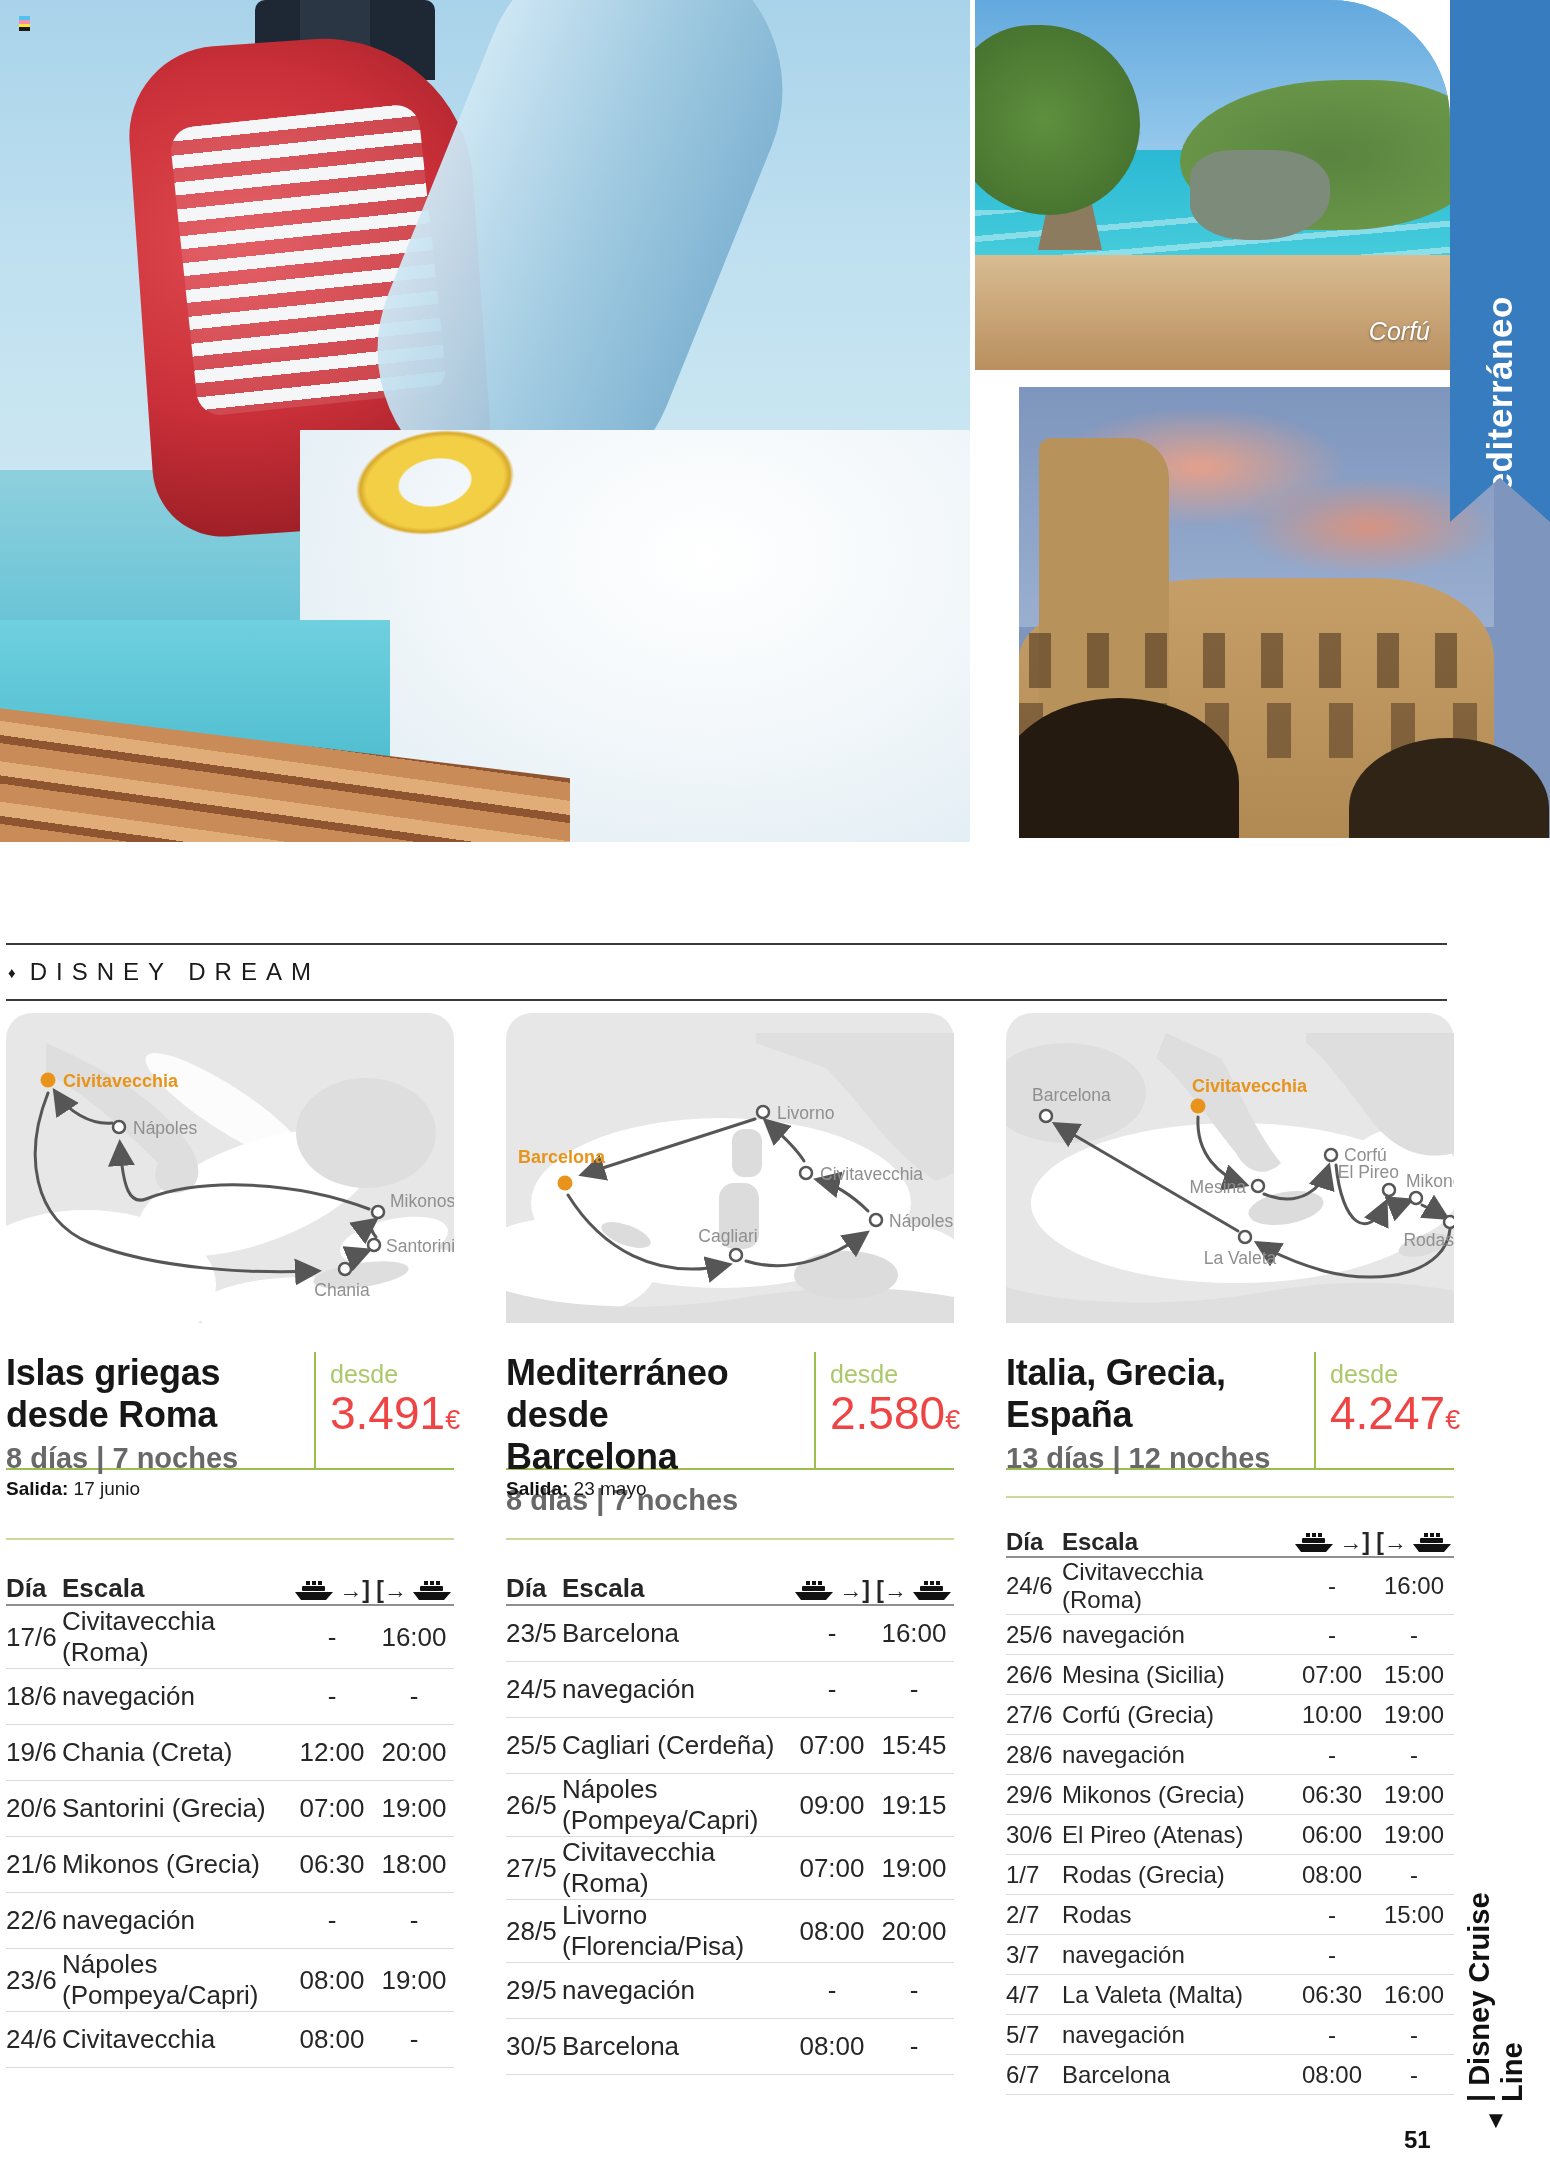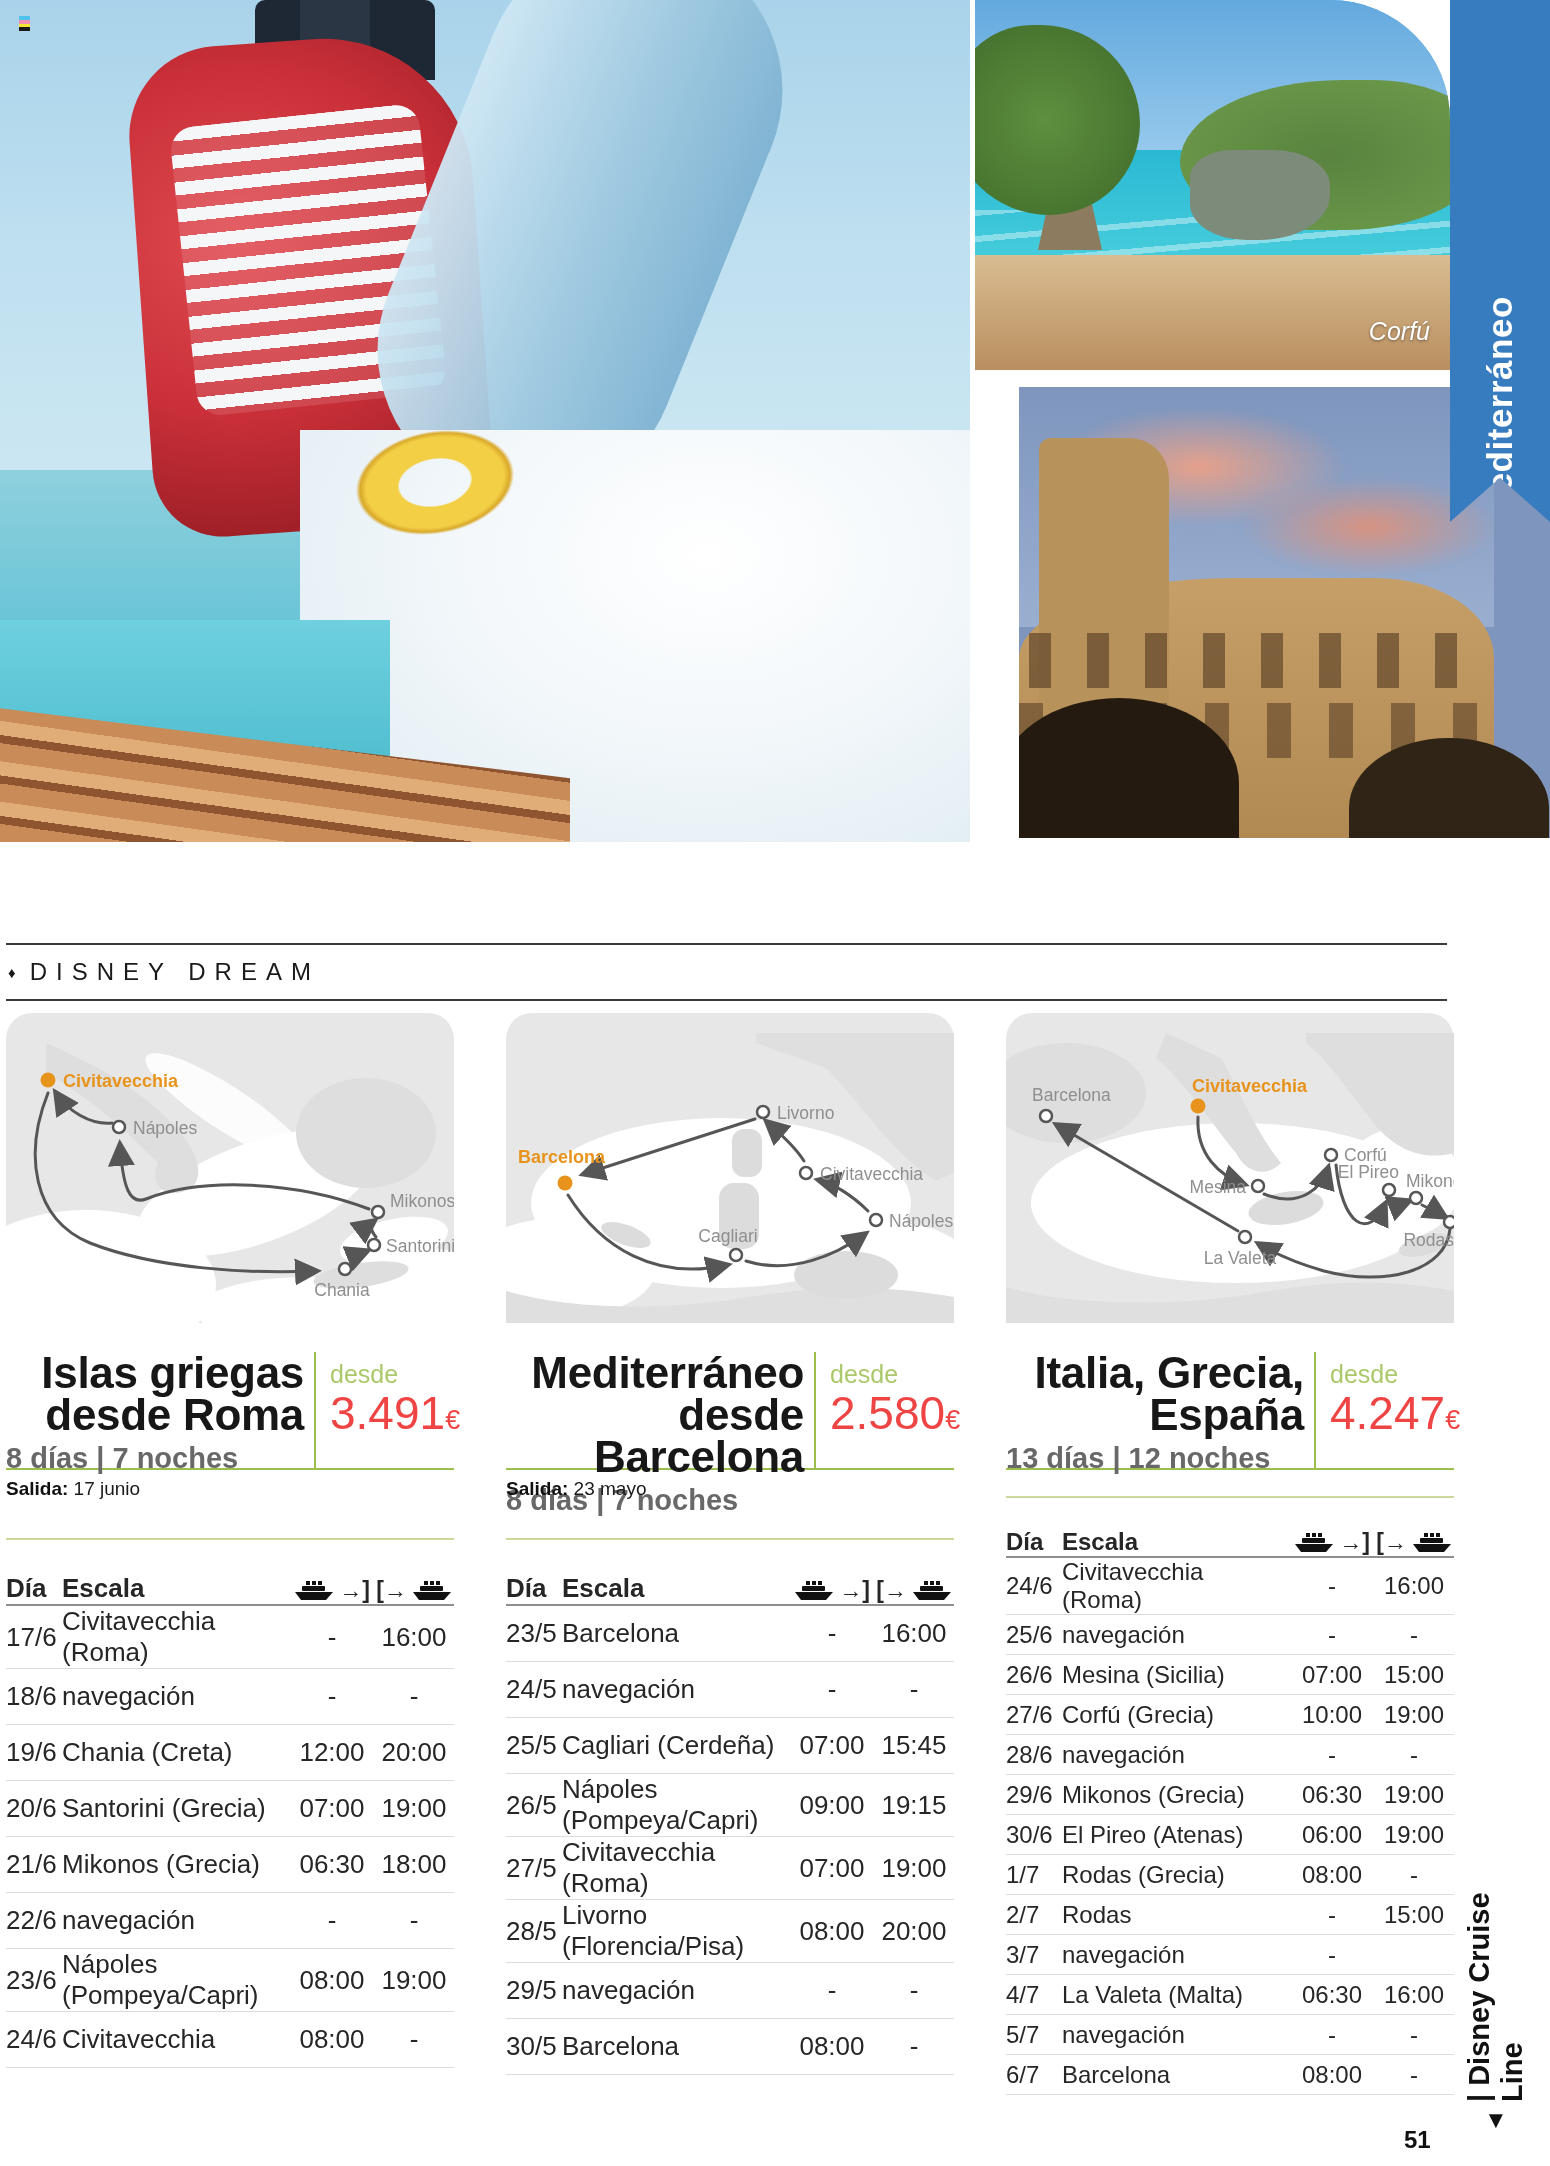--- a/index.html
+++ b/index.html
@@ -84,21 +84,21 @@
   .sec-head .sec-title{font-size:24px;letter-spacing:9px;font-weight:500;}
 
   
   .cols{left:6px;top:1012px;width:1444px;display:grid;grid-template-columns:repeat(3,1fr);column-gap:52px;}
   .itin{position:relative;}
   .map-wrap{height:314px;}
   .map-wrap svg{display:block;}
 
   .title-row{display:flex;height:116px;margin-top:26px;}
   .tleft{flex:1;padding-right:10px;}
-  .tleft h2{margin:0;font-size:44px;line-height:42px;font-weight:bold;color:#171717;letter-spacing:-.3px;text-align:right;}
+  .tleft h2{margin:0;font-size:36px;line-height:42px;font-weight:bold;color:#171717;letter-spacing:-.3px;}
   .duration{margin-top:6px;font-size:29px;font-weight:bold;color:#686868;}
   .tright{width:124px;border-left:2px solid #9cbe4d;padding-left:14px;padding-top:8px;}
   .desde{color:#abc96b;font-size:25px;}
   .price{color:#ef4444;font-size:46px;font-weight:normal;line-height:1.05;white-space:nowrap;}
   .price .cur{font-size:27px;}
   .green-rule{border-bottom:2px solid #9cbe4d;}
   .salida{margin-top:8px;font-size:19px;height:34px;}
   .salida b{color:#111;}
   .sep-light{border-bottom:2px solid #cbd89b;margin-top:26px;}
 

